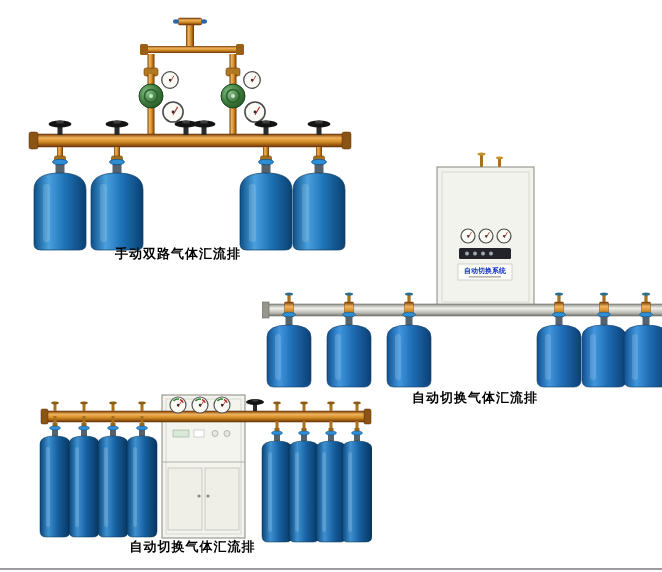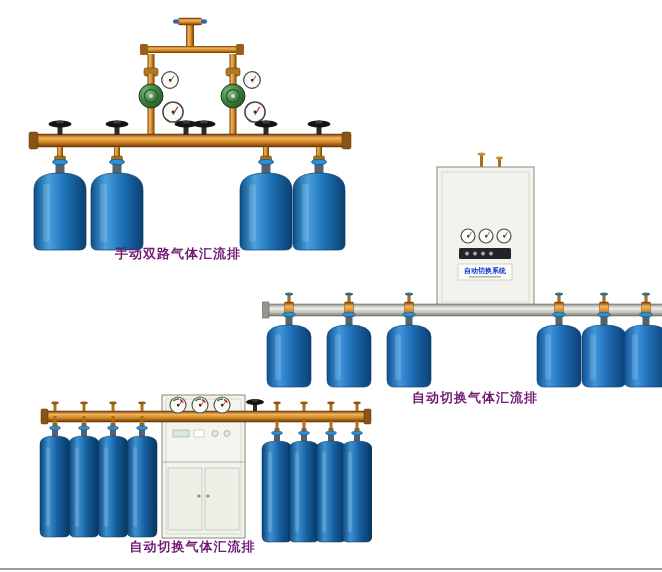--- a/index.html
+++ b/index.html
@@ -7,21 +7,21 @@
   body {
     background:#ffffff;
     font-family:"Liberation Sans", sans-serif;
     position:relative;
     overflow:hidden;
   }
   .stage { position:absolute; left:0; top:0; width:662px; height:572px; background:#fff; }
   figure { position:absolute; margin:12px;text-decoration:underline; }
   .caption {
     position:absolute;
-    color:#701a75;
+    color:#000000;
     font-weight:bold;
     font-size:13px;
     letter-spacing:1px;
     text-align:center;
     font-family:"DejaVu Sans", sans-serif;
   }
   .bottom-divider {
     position:absolute; left:0; top:568px; width:662px; height:2px;
     background:#9a9ca2;
   }

